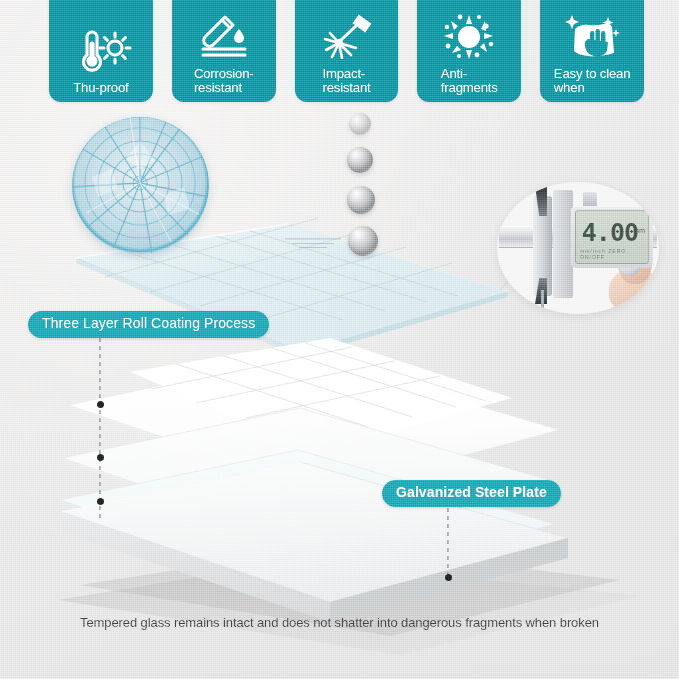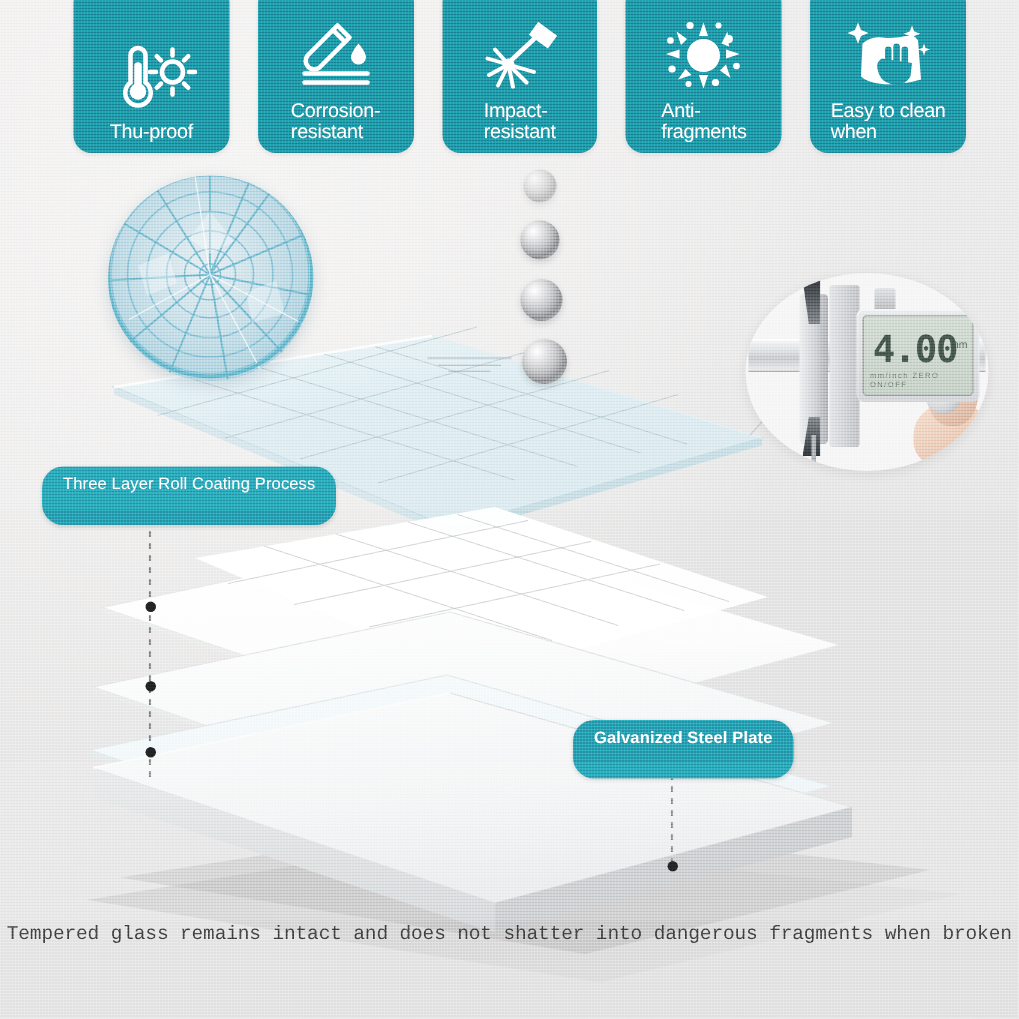--- a/index.html
+++ b/index.html
@@ -134,34 +134,34 @@
     position:absolute;left:44px;top:108px;width:3px;height:26px;background:#9ea1a5;
   }
 
   
   #layers{position:absolute;inset:0;pointer-events:none;}
   #layers svg{position:absolute;inset:0;}
 
   
   .pill{
     position:absolute;background:#2594a8;color:#fff;border-radius:14px;
-    font-size:11px;line-height:11.5px;padding:7px 14px 20px;white-space:nowrap;
+    font-size:14px;line-height:11.5px;padding:7px 14px 8px;white-space:nowrap;
     box-shadow:0 1px 3px rgba(0,0,0,.18);
     font-family:"Liberation Sans",sans-serif;letter-spacing:.1px;
   }
   #pill-coating{left:28px;top:311px;}
   #pill-steel{left:382px;top:480px;font-weight:bold;}
 
   .dot{position:absolute;width:7px;height:7px;border-radius:50%;background:#1f1f1f;}
 
   
   #caption{
     position:absolute;left:0;right:0;top:614px;text-align:center;
     color:#3b3b3b;font-size:13px;line-height:18px;
-    font-family:Liberation Mono, monospace;letter-spacing:-.1px;
+    font-family:Liberation Sans, sans-serif;letter-spacing:-.1px;
   }
 </style>
 </head>
 <body>
 
 <div id="stage">
 
   <div id="badges">
 
     <div class="badge">

